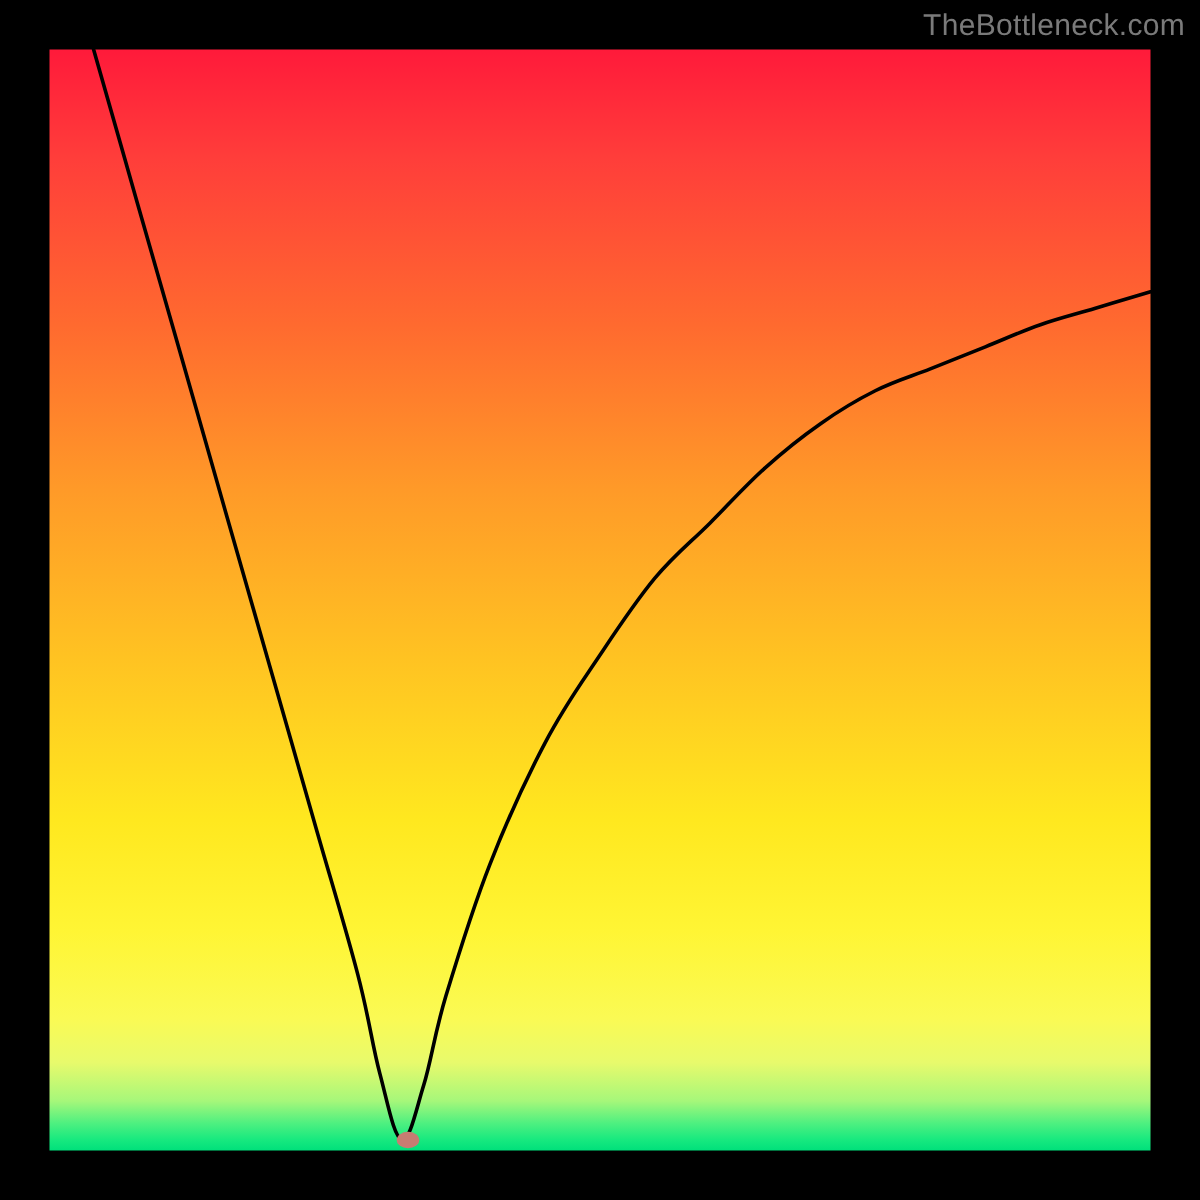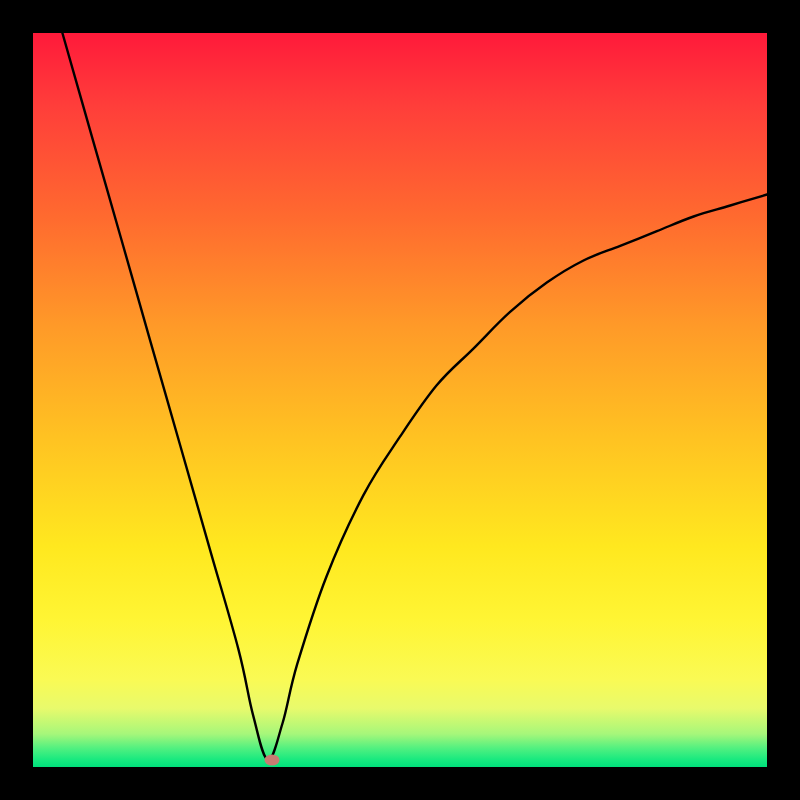--- a/index.html
+++ b/index.html
@@ -75,13 +75,14 @@
 <div class="frame">
   <div class="plot-area">
 
     <svg class="curve" viewBox="0 0 734 734" preserveAspectRatio="none">
       <path fill="none" stroke="#000" stroke-width="2.4" stroke-linejoin="round" stroke-linecap="round" d="M 29.4 0.0 C 34.6 18.5, 48.2 65.8, 58.7 102.8 C 69.3 139.8, 77.5 168.5, 88.1 205.5 C 98.6 242.5, 106.9 271.3, 117.4 308.3 C 128.0 345.3, 136.2 374.0, 146.8 411.0 C 157.4 448.0, 165.6 476.8, 176.2 513.8 C 186.7 550.8, 197.6 586.2, 205.5 616.6 C 213.4 646.9, 214.9 662.8, 220.2 682.6 C 225.5 702.4, 229.6 725.3, 234.9 726.7 C 240.2 728.0, 244.3 707.1, 249.6 690.0 C 254.8 672.8, 256.3 657.7, 264.2 631.2 C 272.2 604.8, 281.7 573.5, 293.6 543.2 C 305.5 512.8, 317.1 487.5, 330.3 462.4 C 343.5 437.3, 353.8 423.5, 367.0 403.7 C 380.2 383.9, 390.5 368.2, 403.7 352.3 C 416.9 336.5, 427.2 328.8, 440.4 315.6 C 453.6 302.4, 463.9 290.8, 477.1 278.9 C 490.3 267.0, 500.6 258.8, 513.8 249.6 C 527.0 240.3, 537.3 234.1, 550.5 227.5 C 563.7 220.9, 574.0 218.1, 587.2 212.9 C 600.4 207.6, 610.7 203.5, 623.9 198.2 C 637.1 192.9, 647.4 188.1, 660.6 183.5 C 673.8 178.9, 684.1 176.5, 697.3 172.5 C 710.5 168.5, 727.4 163.5, 734.0 161.5"></path>
     </svg>
 
     <div class="marker" style="left:238.6px;top:726.7px;"></div>
   </div>
 
+  <div class="watermark">TheBottleneck.com</div>
 </div>
 
 </body></html>

